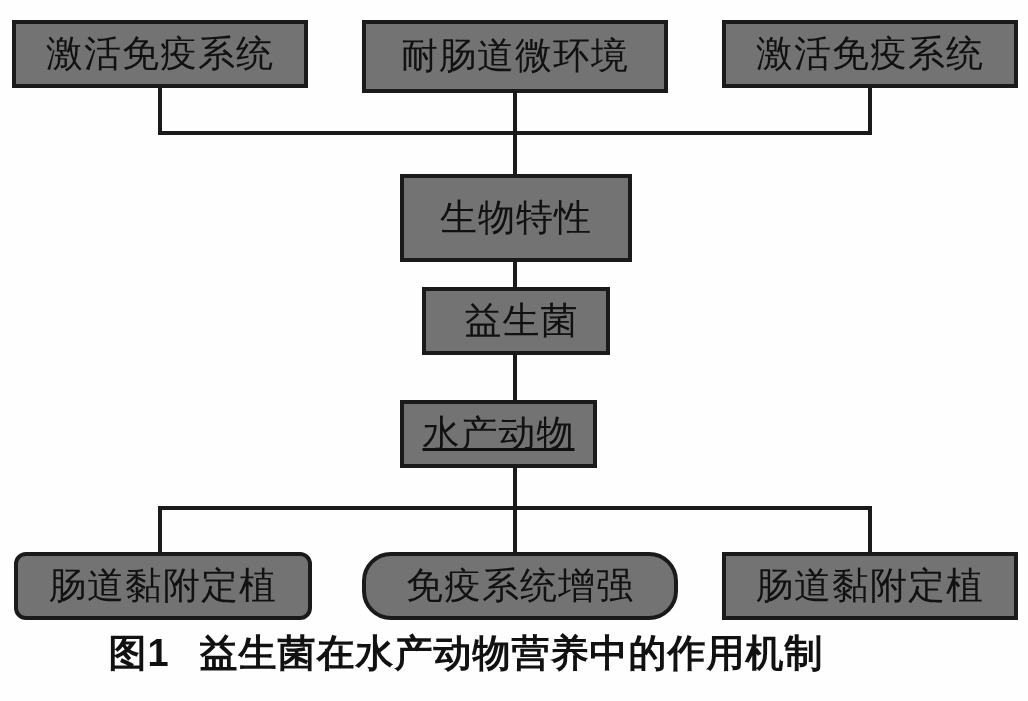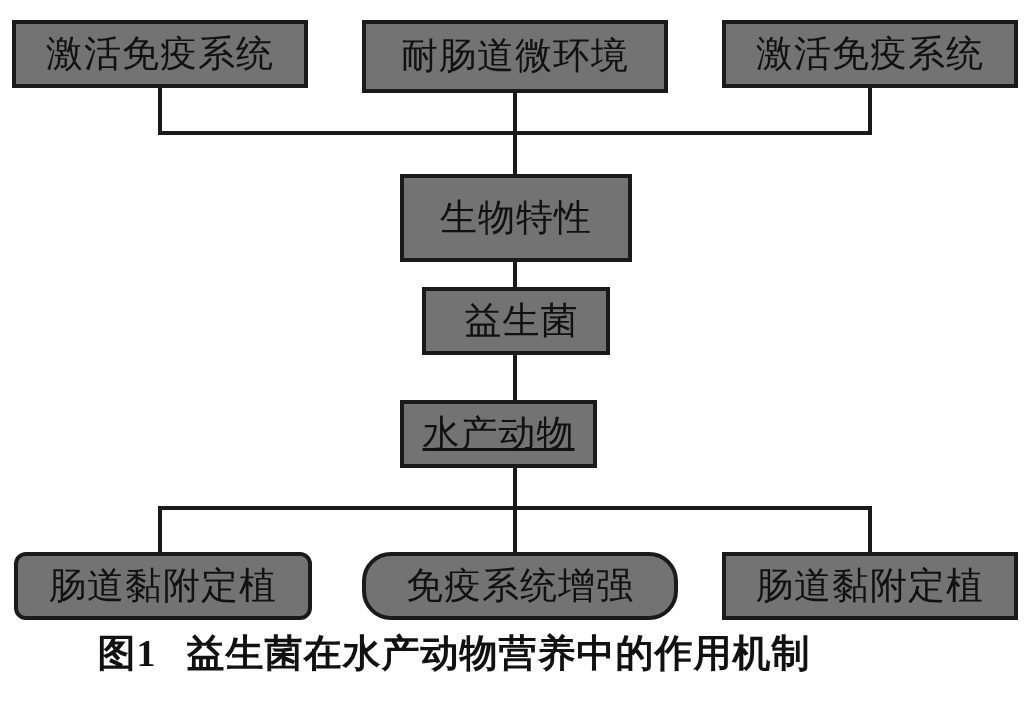--- a/index.html
+++ b/index.html
@@ -80,25 +80,25 @@
   
   .e-animal-bus  { left: 513px; top: 466px; height: 44px; }
   .e-bot-bus     { left: 158px; top: 506px; width: 714px; }
   .e-bl-stem     { left: 158px; top: 506px; height: 48px; }
   .e-bm-stem     { left: 513px; top: 506px; height: 48px; }
   .e-br-stem     { left: 868px; top: 506px; height: 48px; }
 
   
   #caption {
     position: absolute;
-    left: 0;
+    left: 12px;
     top: 634px;
     width: 908px;
     text-align: center;
-    font-family: Liberation Serif, serif;
+    font-family: Liberation Sans, sans-serif;
     font-weight: bold;
     font-size: 38px;
     line-height: 1.05;
     color: #111111;
     letter-spacing: 1px;
     white-space: nowrap;
   }
   #caption .fig-no { margin-right: 30px; }
 </style>
 </head>

